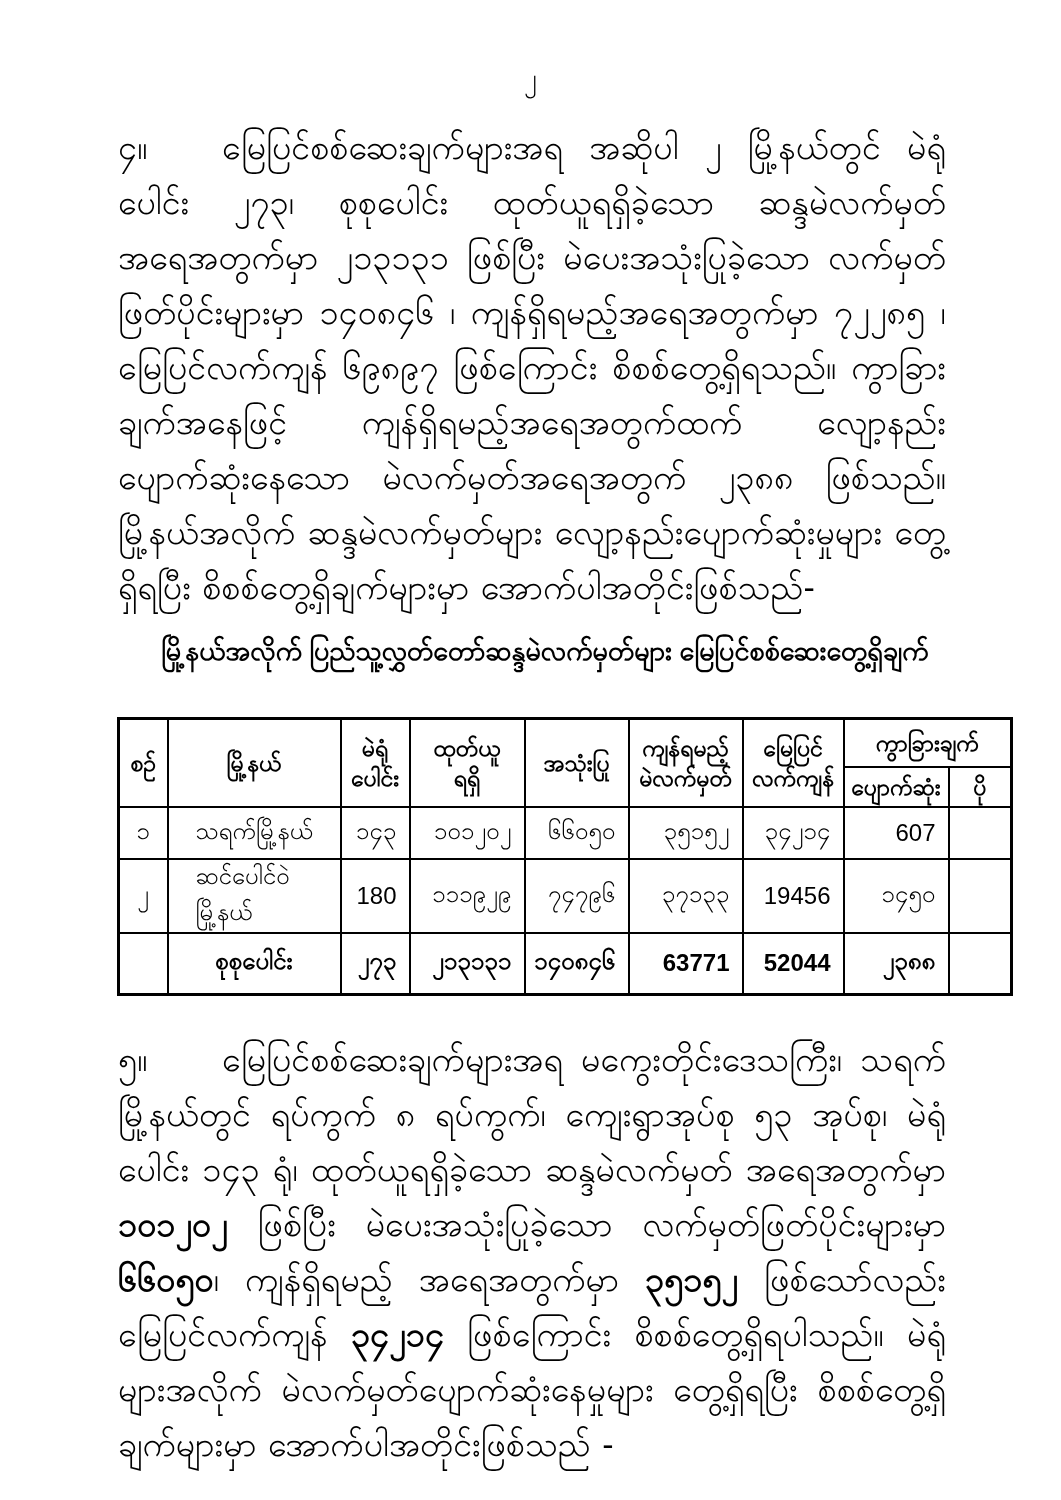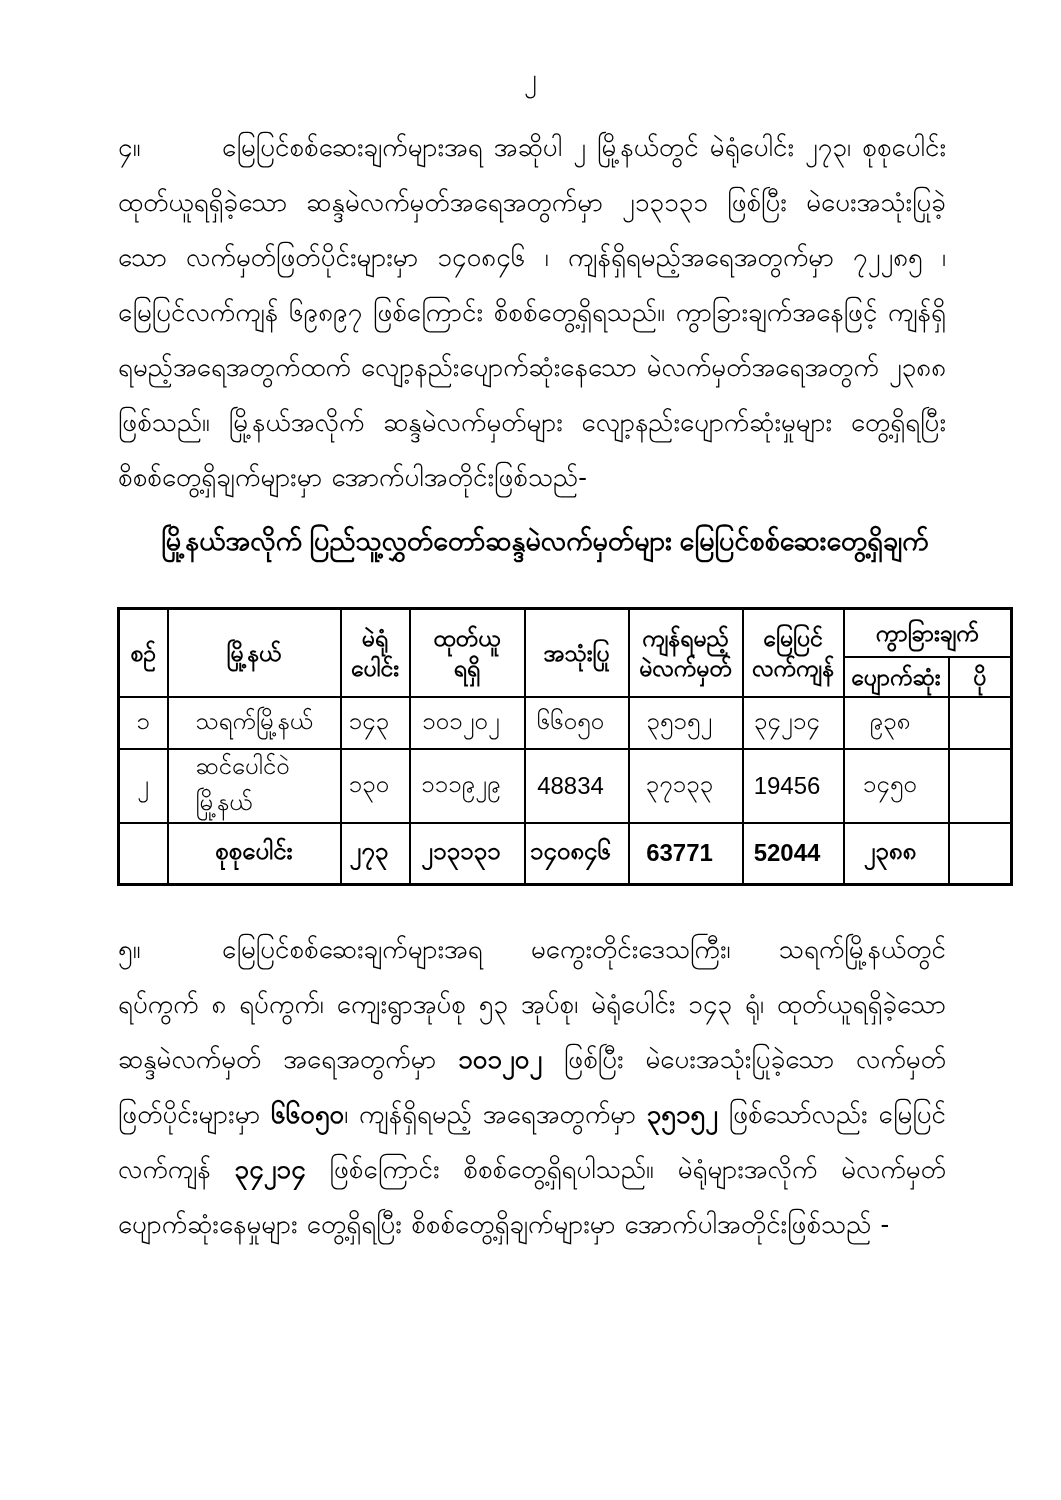--- a/index.html
+++ b/index.html
@@ -16,21 +16,21 @@
   .page-number {
     padding-top: 62px;
     text-align: center;
     font-size: 26px;
     line-height: 32px;
   }
   .para {
     margin: 26px 8px 0 118px;
     width: 828px;
     text-align: justify;
-    font-size: 26px;
+    font-size: 34px;
     line-height: 55px;
     word-spacing: 2px;
   }
   .pnum { display: inline-block; min-width: 104px; }
   .seg-bold { font-weight: bold; }
   .doc-heading {
     margin-top: 16px;
     text-align: center;
     font-weight: bold;
     font-size: 27px;
@@ -60,21 +60,21 @@
   }
   thead tr.hrow-1 { height: 48px; padding-left: 20px; }
   thead tr.hrow-2 { height: 40px; }
   table.results td {
     font-size: 24px;
     height: 52px;
     vertical-align: middle;
   }
   td.cell-ctr { text-align: center; }
   td.cell-txt { text-align: left; padding-left: 27px; }
-  td.cell-num { text-align: center; padding-right: 12px; }
+  td.cell-num { text-align: right; padding-right: 12px; }
   tr.totals-row td { font-weight: bold; height: 62px; margin-left: 28px; }
   tr.totals-row td.cell-txt { text-align: center; padding-left: 0; }
 </style>
 </head>
 <body>
 
 <div class="page">
 
   <div class="page-number">၂</div>
 
@@ -116,29 +116,29 @@
     </thead>
     <tbody id="table-body">
         <tr>
           <td class="cell-ctr">၁</td>
           <td class="cell-txt">သရက်မြို့နယ်</td>
           <td class="cell-num">၁၄၃</td>
           <td class="cell-num">၁၀၁၂၀၂</td>
           <td class="cell-num">၆၆၀၅၀</td>
           <td class="cell-num">၃၅၁၅၂</td>
           <td class="cell-num">၃၄၂၁၄</td>
-          <td class="cell-num">၉၃၈</td>
+          <td class="cell-num">607</td>
           <td class="cell-num"></td>
         </tr>
         <tr>
           <td class="cell-ctr">၂</td>
           <td class="cell-txt">ဆင်ပေါင်ဝဲမြို့နယ်</td>
-          <td class="cell-num">၁၃၀</td>
+          <td class="cell-num">180</td>
           <td class="cell-num">၁၁၁၉၂၉</td>
-          <td class="cell-num">48834</td>
+          <td class="cell-num">၇၄၇၉၆</td>
           <td class="cell-num">၃၇၁၃၃</td>
           <td class="cell-num">19456</td>
           <td class="cell-num">၁၄၅၀</td>
           <td class="cell-num"></td>
         </tr>
         <tr class="totals-row">
           <td class="cell-ctr"></td>
           <td class="cell-txt">စုစုပေါင်း</td>
           <td class="cell-num">၂၇၃</td>
           <td class="cell-num">၂၁၃၁၃၁</td>

